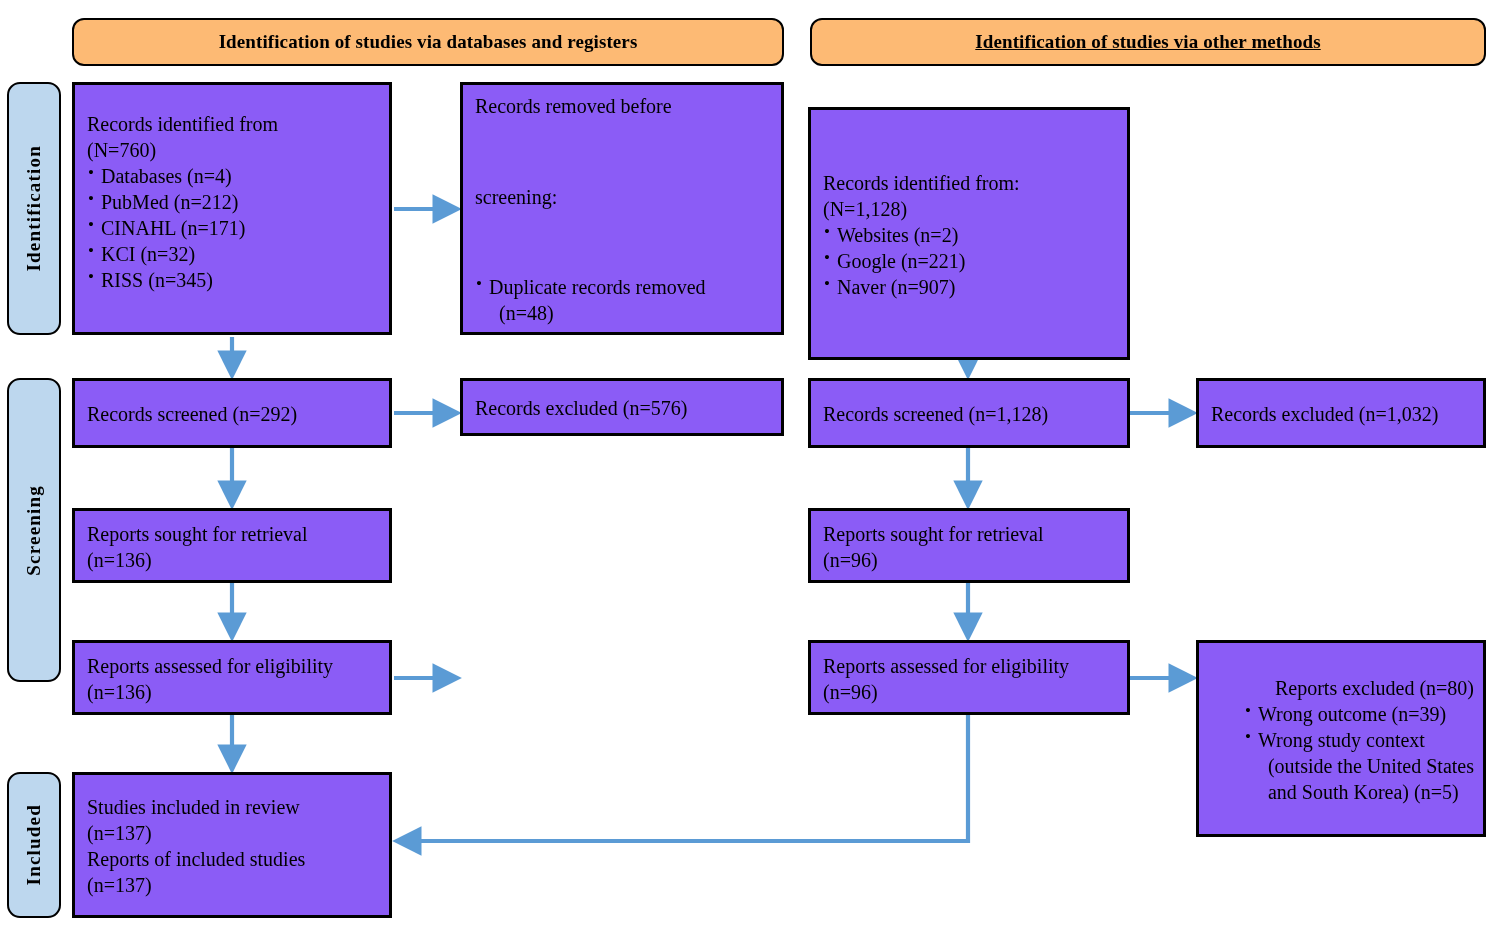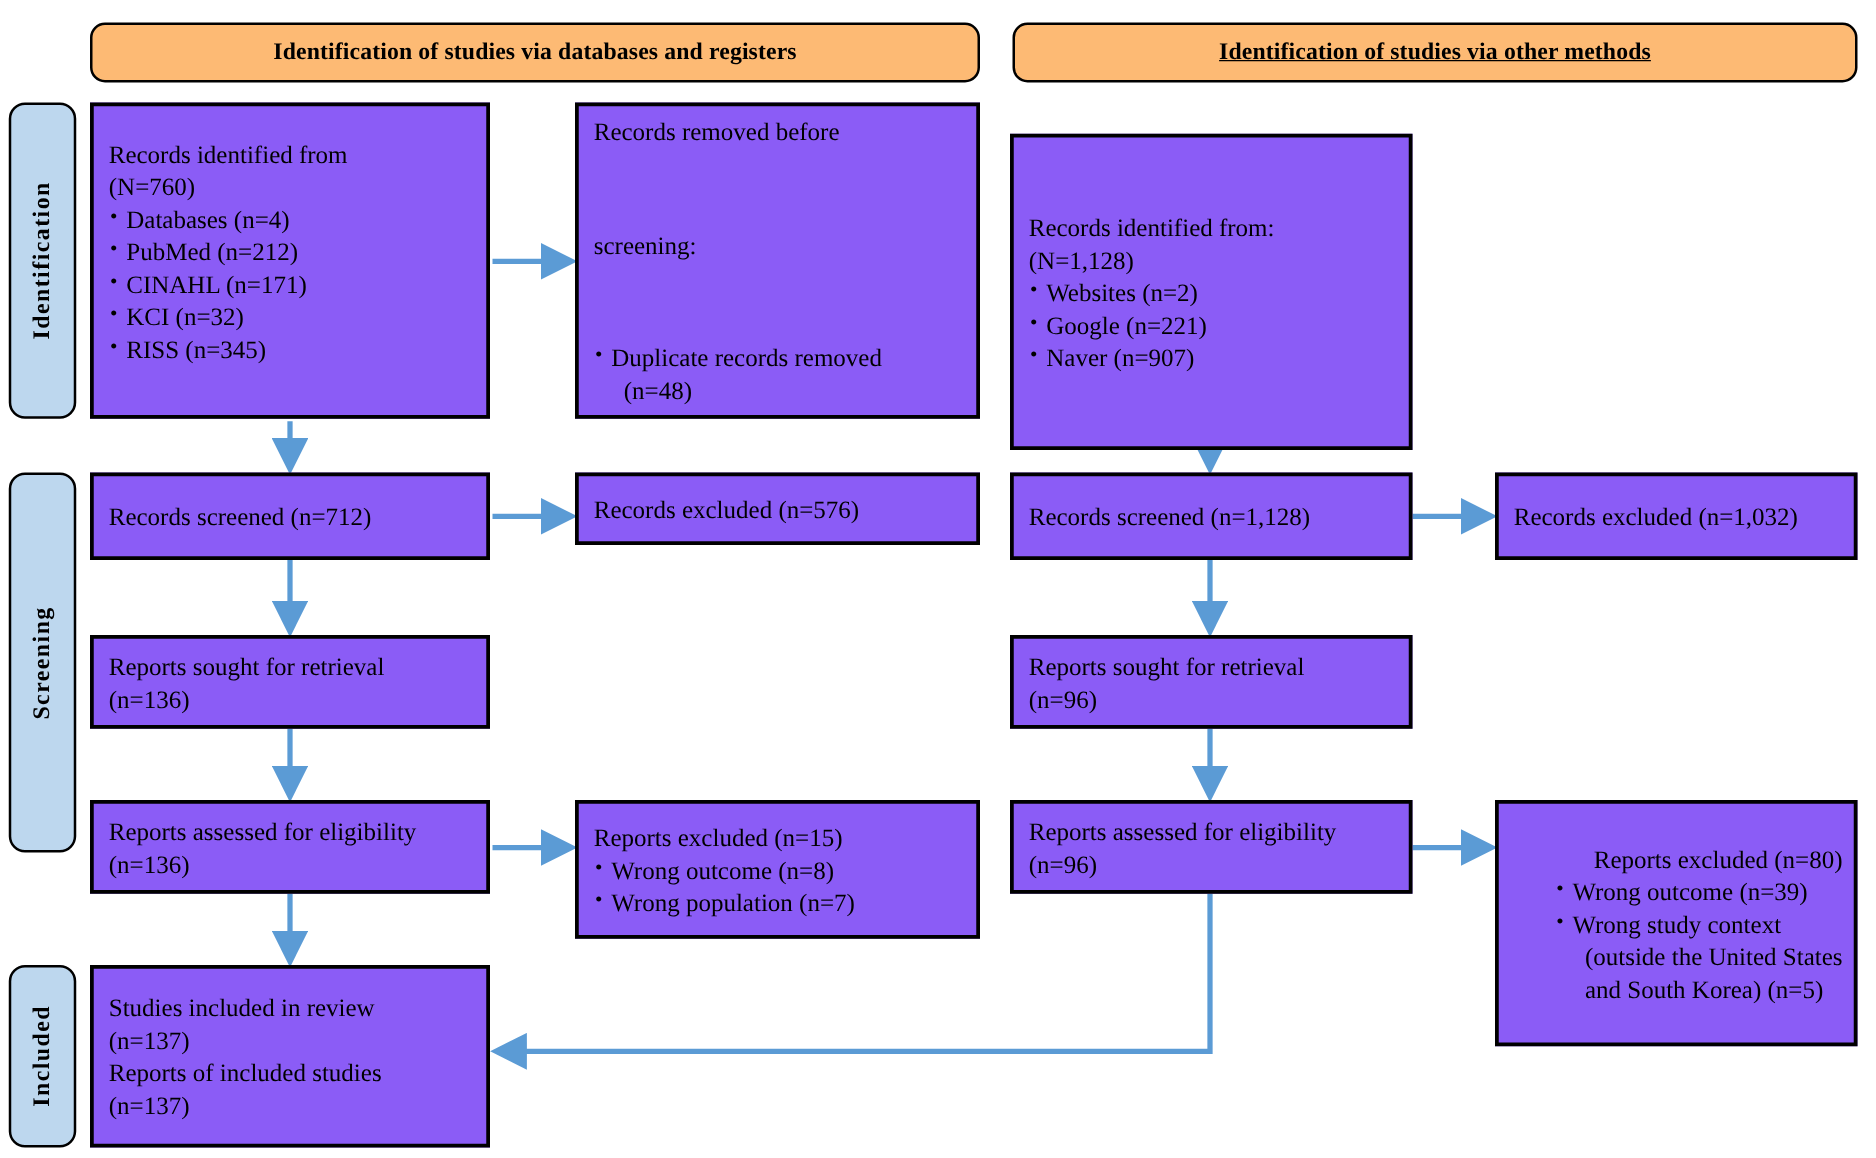--- a/index.html
+++ b/index.html
@@ -183,21 +183,21 @@
     <span class="ln">Records identified from:</span>
     <span class="ln">(N=1,128)</span>
     <ul>
       <li>Websites (n=2)</li>
       <li>Google (n=221)</li>
       <li>Naver (n=907)</li>
     </ul>
   </div>
 
   <div class="node vcenter" style="left:72px; top:378px; width:320px; height:70px;">
-    <span class="ln">Records screened (n=712)</span>
+    <span class="ln">Records screened (n=292)</span>
   </div>
   <div class="node vcenter" style="left:460px; top:378px; width:324px; height:58px;">
     <span class="ln">Records excluded (n=576)</span>
   </div>
   <div class="node vcenter" style="left:808px; top:378px; width:322px; height:70px;">
     <span class="ln">Records screened (n=1,128)</span>
   </div>
   <div class="node vcenter" style="left:1196px; top:378px; width:290px; height:70px;">
     <span class="ln">Records excluded (n=1,032)</span>
   </div>
@@ -207,27 +207,20 @@
     <span class="ln">(n=136)</span>
   </div>
   <div class="node vcenter" style="left:808px; top:508px; width:322px; height:75px;">
     <span class="ln">Reports sought for retrieval</span>
     <span class="ln">(n=96)</span>
   </div>
 
   <div class="node vcenter" style="left:72px; top:640px; width:320px; height:75px;">
     <span class="ln">Reports assessed for eligibility</span>
     <span class="ln">(n=136)</span>
-  </div>
-  <div class="node vcenter" style="left:460px; top:640px; width:324px; height:111px;">
-    <span class="ln">Reports excluded (n=15)</span>
-    <ul>
-      <li>Wrong outcome (n=8)</li>
-      <li>Wrong population (n=7)</li>
-    </ul>
   </div>
   <div class="node vcenter" style="left:808px; top:640px; width:322px; height:75px;">
     <span class="ln">Reports assessed for eligibility</span>
     <span class="ln">(n=96)</span>
   </div>
   <div class="node vcenter" style="left:1196px; top:640px; width:290px; height:197px;align-items:flex-end;">
     <span class="ln">Reports excluded (n=80)</span>
     <ul>
       <li>Wrong outcome (n=39)</li>
       <li>Wrong study context</li>

